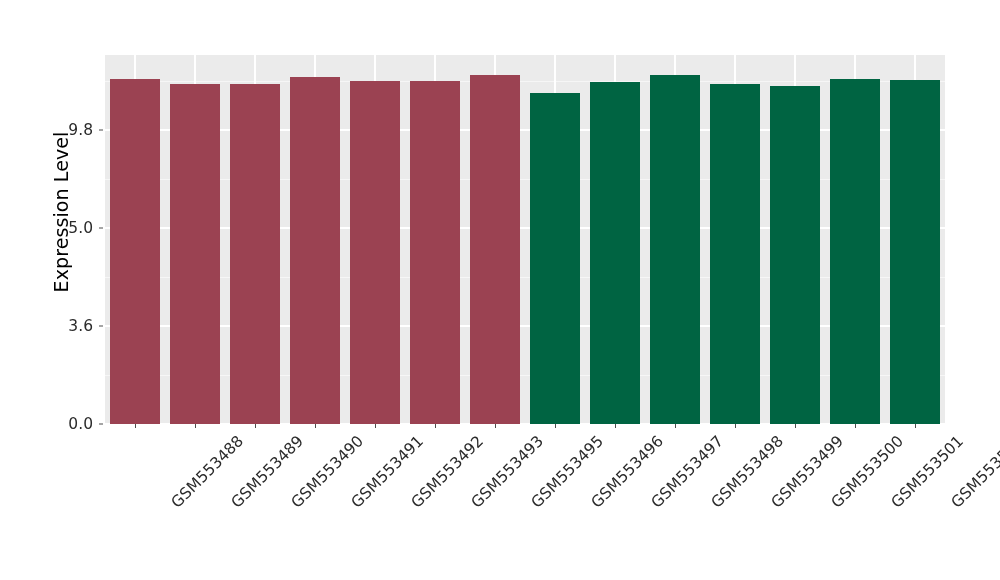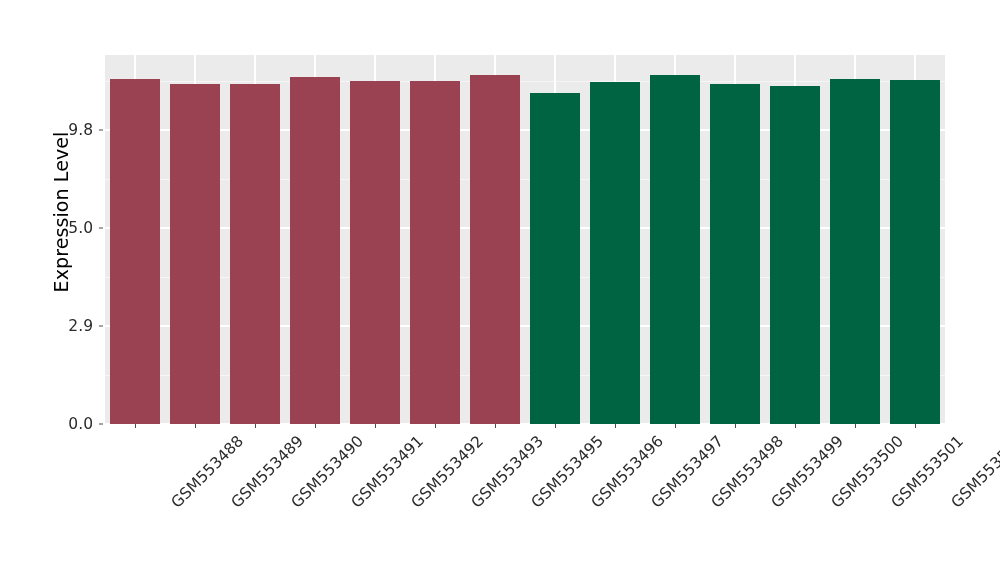--- a/index.html
+++ b/index.html
@@ -136,21 +136,21 @@
 <body>
 
 <div id="figure">
 
   <div id="ylabel">
     <span>Expression Level</span>
   </div>
 
   <div id="yticks">
       <div class="ytick" style="top: 424px;">0.0</div>
-      <div class="ytick" style="top: 325.862px;">2.9</div>
+      <div class="ytick" style="top: 325.862px;">3.6</div>
       <div class="ytick" style="top: 227.723px;">5.0</div>
       <div class="ytick" style="top: 129.585px;">9.8</div>
     </div>
 
   <div id="panel">
       <div class="grid-minor" style="top: 319.931px;"></div>
       <div class="grid-minor" style="top: 221.793px;"></div>
       <div class="grid-minor" style="top: 123.654px;"></div>
       <div class="grid-minor" style="top: 25.516px;"></div>
       <div class="grid-major" style="top: 368px;"></div>

